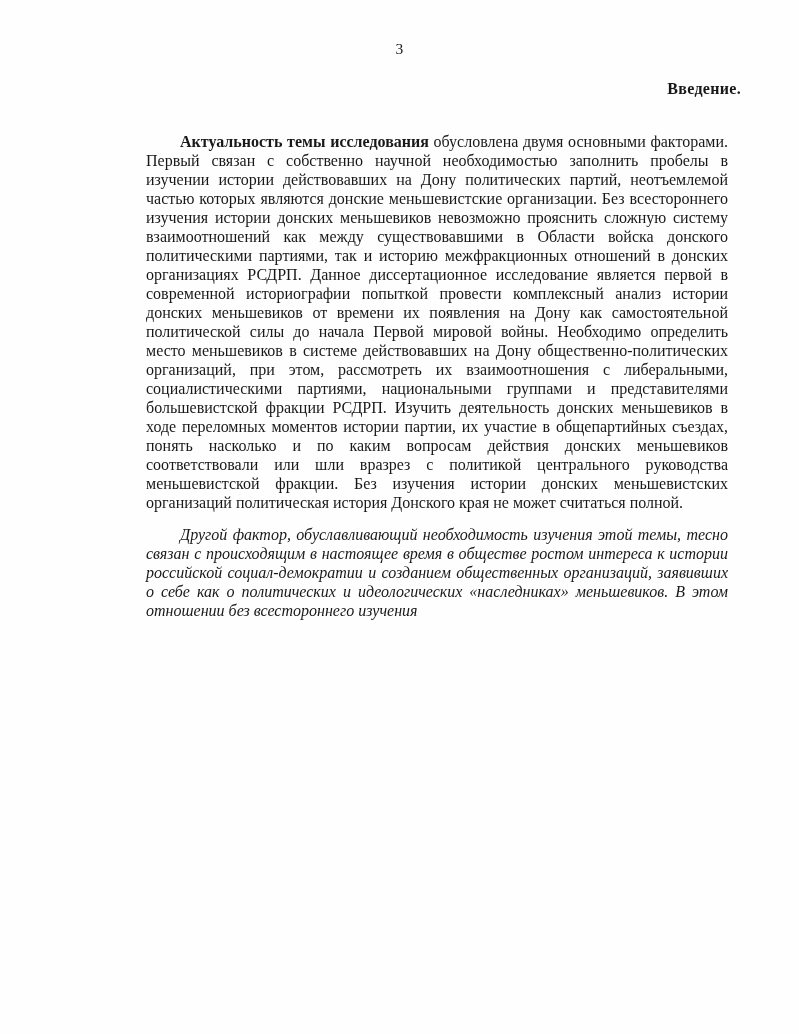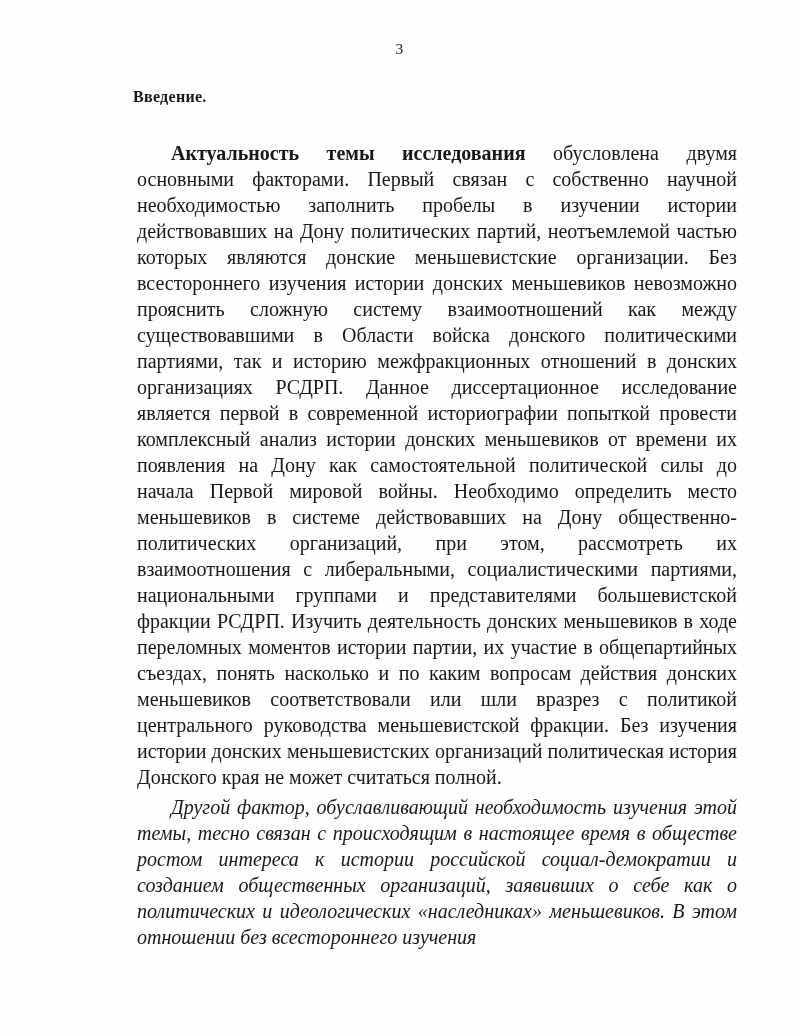--- a/index.html
+++ b/index.html
@@ -30,32 +30,32 @@
     font-size: 15.5px;
     letter-spacing: 0.2px;
   }
   .content {
     position: absolute;
     top: 80px;
     left: 133px;
     width: 608px;
   }
   .doc-title {
-    text-align: left;
+    text-align: right;
     font-weight: bold;
     font-size: 16px;
-    margin: 8px 0 34px 0;
+    margin: 0 0 34px 0;
     letter-spacing: 0.3px;
   }
   p.para {
-    margin: 4px;
+    margin: 13px;
     text-align: justify;
     text-justify: inter-word;
-    font-size: 20px;
-    line-height: 26px;
+    font-size: 16px;
+    line-height: 19px;
     text-indent: 34px;
     hyphens: none;
   }
   p.para + p.para {
     margin-top: 0px;
   }
   .lead {
     font-weight: bold;
   }
   .nojust {

